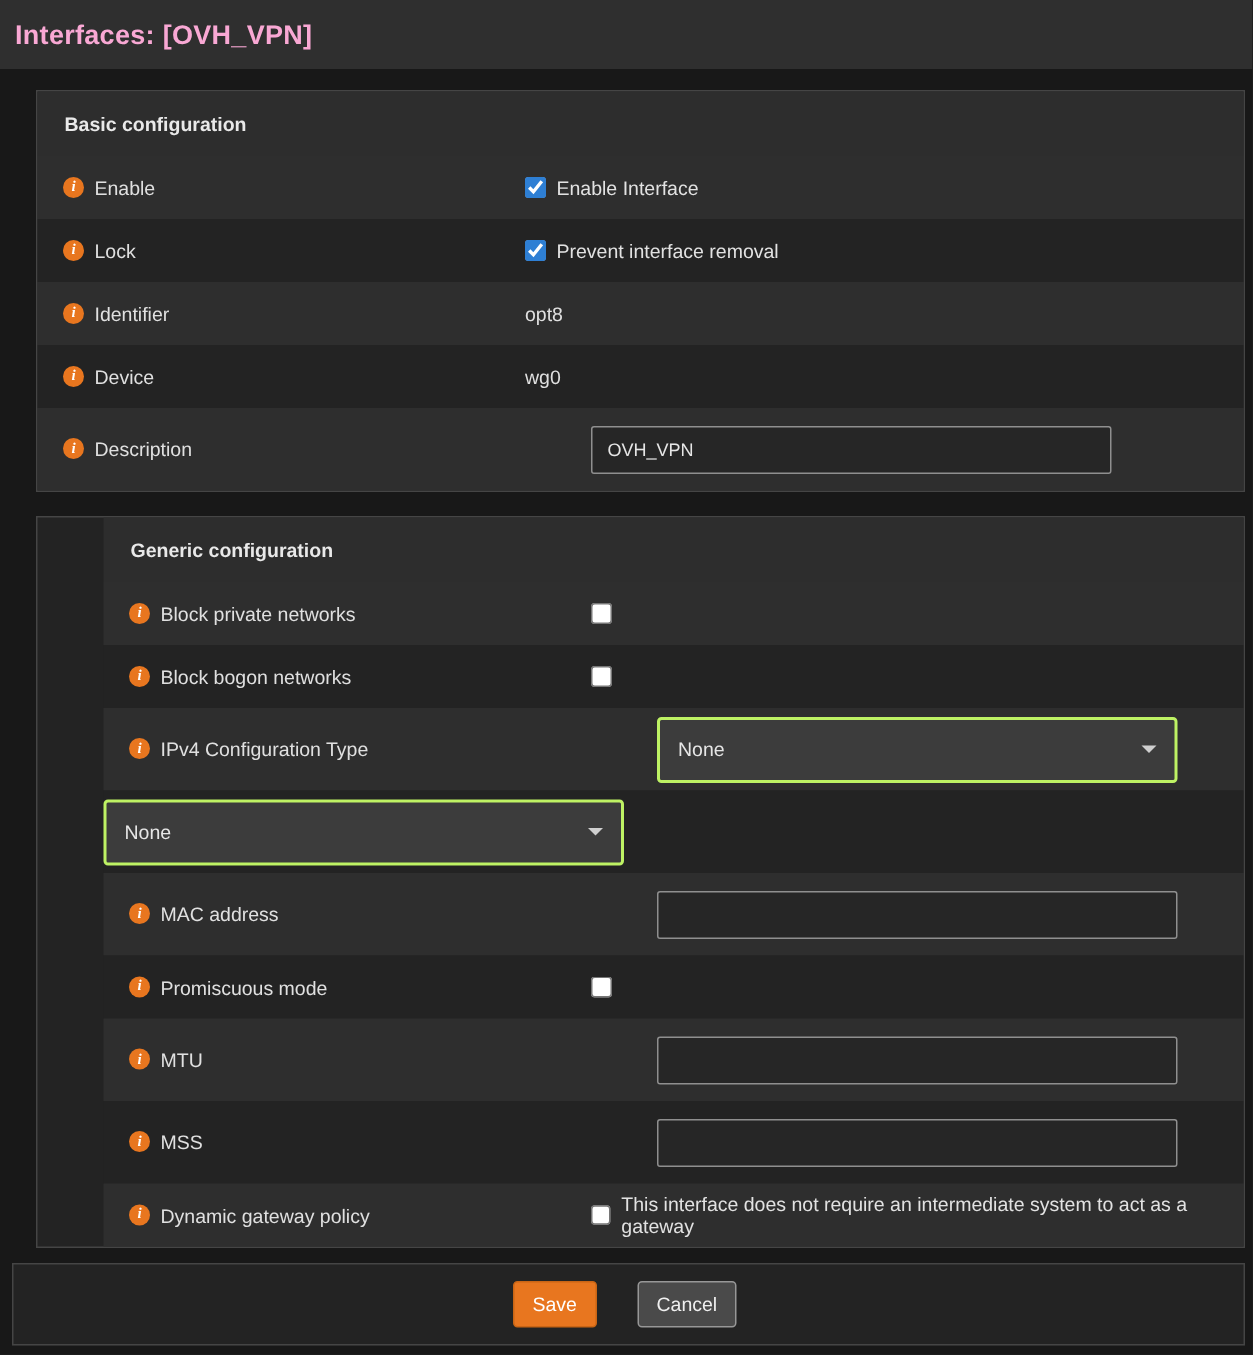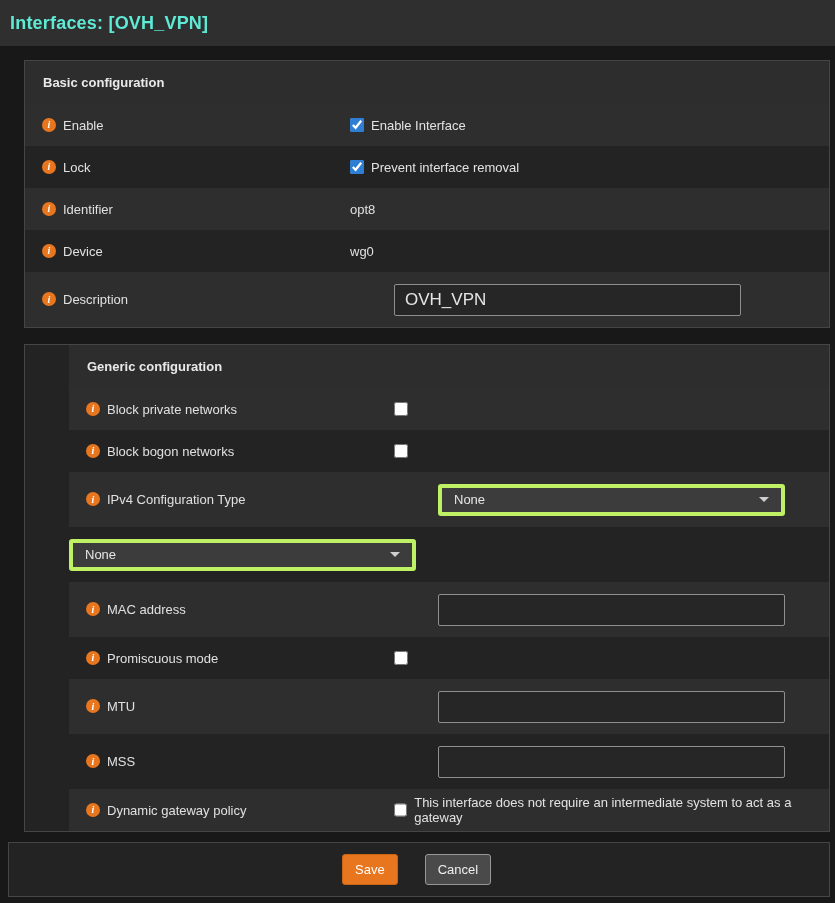--- a/index.html
+++ b/index.html
@@ -14,21 +14,21 @@
   .page-header {
     height: 46px;
     background: #2f2f2f;
     display: flex;
     align-items: center;
     padding: 0 10px;
   }
   .page-header h1 {
     font-size: 18px;
     font-weight: bold;
-    color: #5eead4;
+    color: #f9a8d4;
     letter-spacing: 0.2px;
   }
   .content { padding: 14px 5px 0 8px; }
   .panel {
     border: 1px solid #454545;
     background: #232323;
     margin-bottom: 16px;
     margin-left: 16px;
   }
   .panel.tight { margin-bottom: 10px; padding-left: 44px; }
@@ -81,28 +81,28 @@
     margin: 0;
     cursor: pointer;
   }
   .cb-label { color: #e2e2e2; }
   .text-input {
     width: 347px; height: 32px;
     background: #262626;
     border: 1px solid #8f8f8f;
     border-radius: 2px;
     color: #e6e6e6;
-    font-size: 17px;
+    font-size: 12px;
     padding: 0 10px;
     font-family: inherit;
   }
   .select {
-    width: 347px; height: 32px;
+    width: 347px; height: 44px;
     background: #3c3c3c;
-    border: 4px solid #bef264;
+    border: 2px solid #bef264;
     border-radius: 3px;
     display: flex;
     align-items: center;
     justify-content: space-between;
     padding: 0 12px;
     color: #e6e6e6;
     cursor: pointer;
   }
   .caret {
     width: 0; height: 0;

